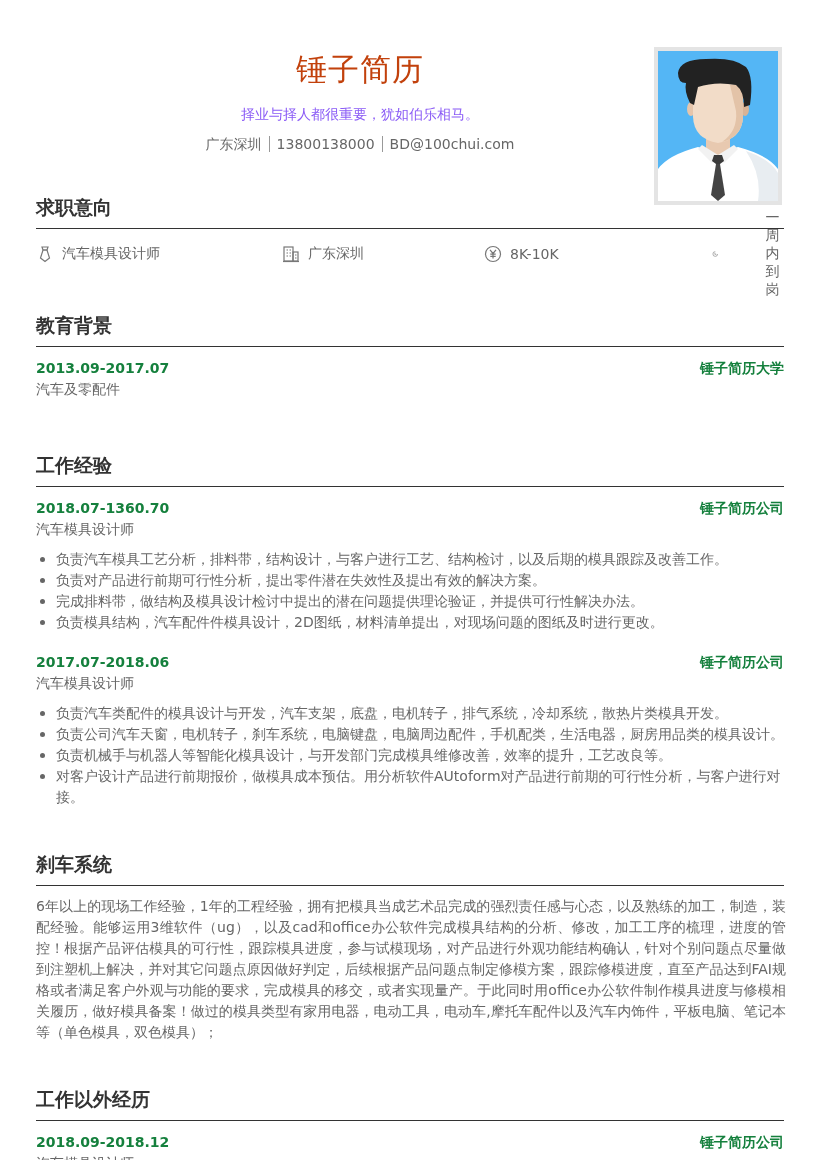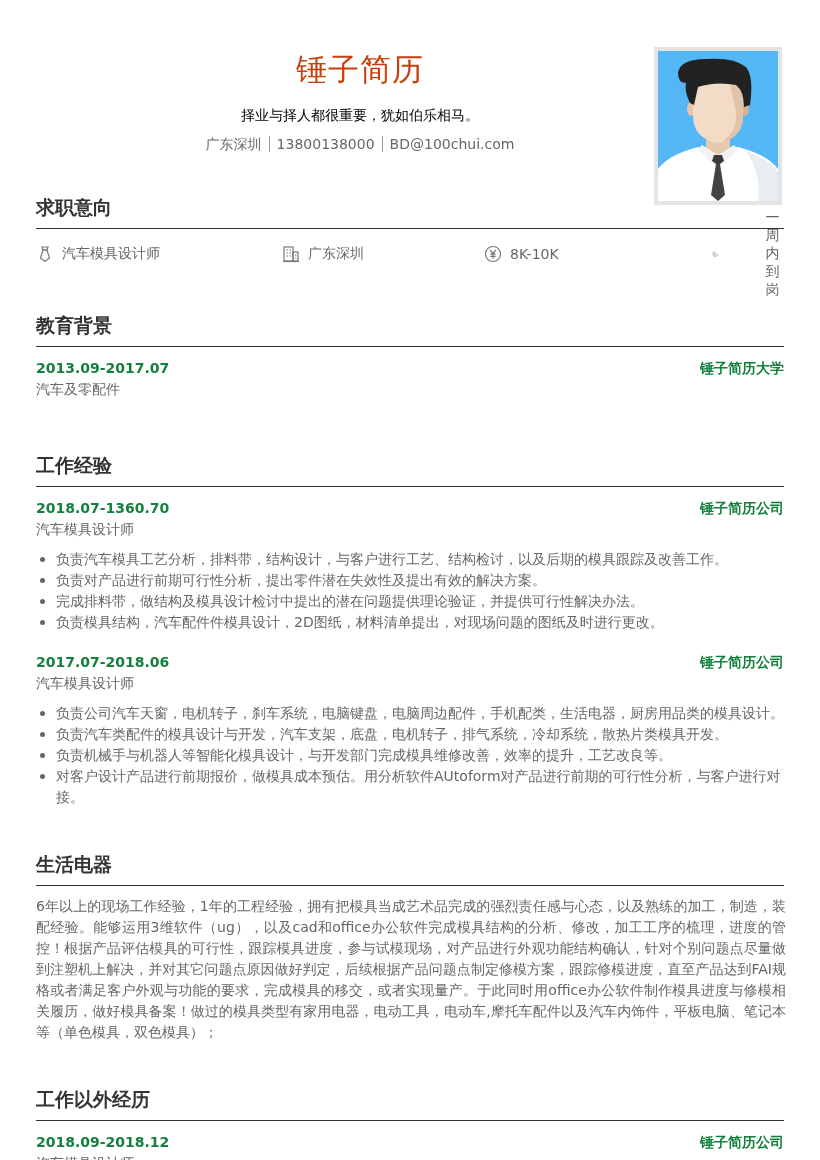--- a/index.html
+++ b/index.html
@@ -1,21 +1,21 @@
 <!DOCTYPE html>
 <html><head>
   <meta charset="utf-8">
   <style>
     * { margin: 0; padding: 0; box-sizing: border-box; }
     html, body { width: 820px; height: 1160px; overflow: hidden; background: #ffffff; }
     body { font-family: "DejaVu Sans", "Liberation Sans", sans-serif; color: #555; position: relative; }
 
     .header { position: absolute; left: 0; top: 0; width: 820px; height: 200px; }
     .name { position: absolute; left: 210px; width: 300px; top: 48px; text-align: center; font-size: 31px; color: #c2410c; letter-spacing: 1px; line-height: 42px; }
-    .motto { position: absolute; left: 160px; width: 400px; top: 105px; text-align: center; font-size: 14px; color: #000000; line-height: 20px; }
+    .motto { position: absolute; left: 160px; width: 400px; top: 105px; text-align: center; font-size: 14px; color: #8b5cf6; line-height: 20px; font-family: Liberation Mono, monospace; }
     .contact { position: absolute; left: 140px; width: 440px; top: 134px; text-align: center; font-size: 14px; color: #666; line-height: 20px; }
     .contact .sep { display: inline-block; width: 1px; height: 16px; background: #999; vertical-align: -3px; margin: 0 7px; }
 
     .photo { position: absolute; left: 654px; top: 47px; width: 128px; height: 158px; border: 4px solid #e4e4e4; background: #54b6f5; overflow: hidden; }
     .photo svg { display: block; width: 120px; height: 150px; }
 
     .section-title { position: absolute; left: 36px; font-size: 19px; font-weight: bold; color: #333; line-height: 26px; text-align: right; }
     .section-rule { position: absolute; left: 36px; width: 748px; height: 1px; background: #333; }
 
     .intent-row { position: absolute; left: 36px; top: 244px; width: 748px; height: 20px; }
@@ -125,27 +125,27 @@
   <li>完成排料带，做结构及模具设计检讨中提出的潜在问题提供理论验证，并提供可行性解决办法。</li>
   <li>负责模具结构，汽车配件件模具设计，2D图纸，材料清单提出，对现场问题的图纸及时进行更改。</li>
 </ul>
 
 <div class="entry-head" style="top:652px;">
   <span class="date">2017.07-2018.06</span>
   <span class="org">锤子简历公司</span>
 </div>
 <div class="entry-role" style="top:673px;">汽车模具设计师</div>
 <ul class="bullets" style="top:703px; width:752px;">
+  <li>负责汽车类配件的模具设计与开发，汽车支架，底盘，电机转子，排气系统，冷却系统，散热片类模具开发。</li>
   <li style="white-space:nowrap;">负责公司汽车天窗，电机转子，刹车系统，电脑键盘，电脑周边配件，手机配类，生活电器，厨房用品类的模具设计。</li>
-  <li>负责汽车类配件的模具设计与开发，汽车支架，底盘，电机转子，排气系统，冷却系统，散热片类模具开发。</li>
   <li>负责机械手与机器人等智能化模具设计，与开发部门完成模具维修改善，效率的提升，工艺改良等。</li>
   <li>对客户设计产品进行前期报价，做模具成本预估。用分析软件AUtoform对产品进行前期的可行性分析，与客户进行对接。</li>
 </ul>
 
-<div class="section-title" style="top:851px;">生活电器</div>
+<div class="section-title" style="top:851px;">刹车系统</div>
 <div class="section-rule" style="top:885px;"></div>
 <div class="para" style="top:896px;">6年以上的现场工作经验，1年的工程经验，拥有把模具当成艺术品完成的强烈责任感与心态，以及熟练的加工，制造，装配经验。能够运用3维软件（ug），以及cad和office办公软件完成模具结构的分析、修改，加工工序的梳理，进度的管控！根据产品评估模具的可行性，跟踪模具进度，参与试模现场，对产品进行外观功能结构确认，针对个别问题点尽量做到注塑机上解决，并对其它问题点原因做好判定，后续根据产品问题点制定修模方案，跟踪修模进度，直至产品达到FAI规格或者满足客户外观与功能的要求，完成模具的移交，或者实现量产。于此同时用office办公软件制作模具进度与修模相关履历，做好模具备案！做过的模具类型有家用电器，电动工具，电动车,摩托车配件以及汽车内饰件，平板电脑、笔记本等（单色模具，双色模具）；</div>
 
 <div class="section-title" style="top:1086px;">工作以外经历</div>
 <div class="section-rule" style="top:1120px;"></div>
 <div class="entry-head" style="top:1132px;">
   <span class="date">2018.09-2018.12</span>
   <span class="org">锤子简历公司</span>
 </div>
 <div class="entry-role" style="top:1153px;">汽车模具设计师</div>

